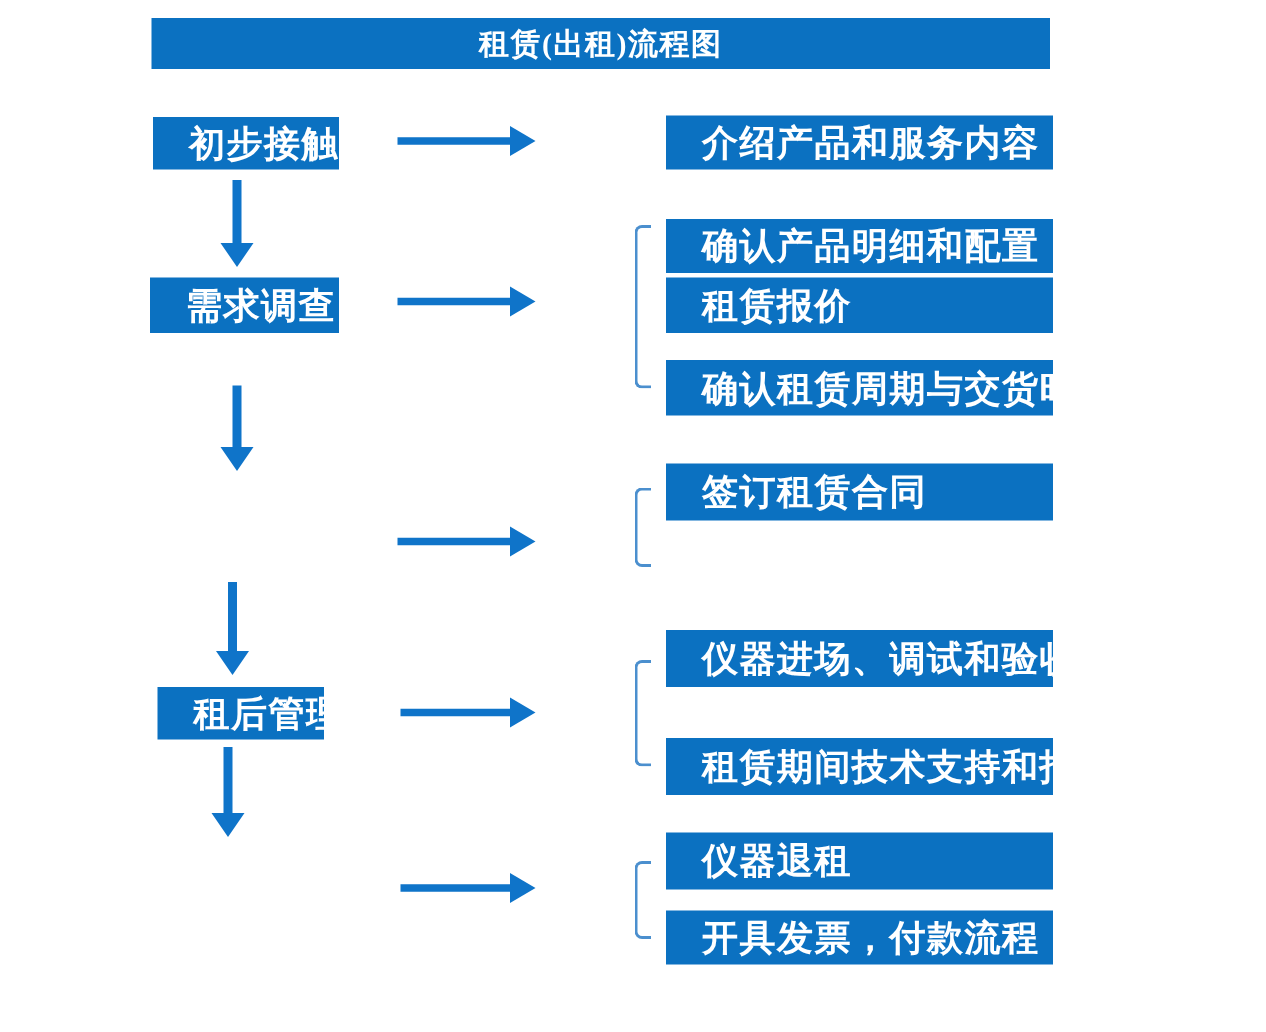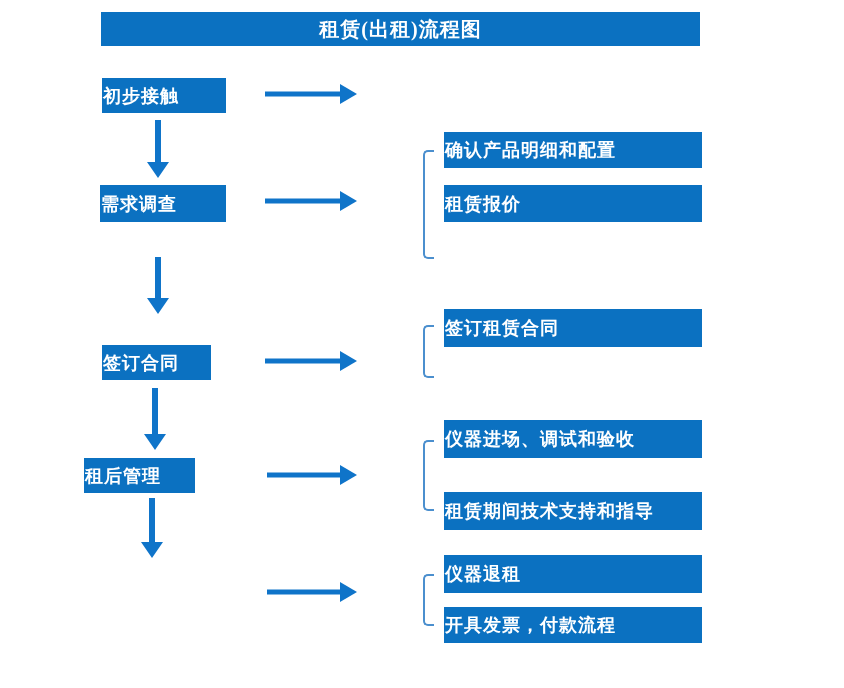--- a/index.html
+++ b/index.html
@@ -21,22 +21,22 @@
   .titlebar{
     position:absolute;left:101px;top:12px;width:599px;height:34px;
     background:var(--box);color:var(--text);
     display:flex;align-items:center;justify-content:center;
     font-size:20px;letter-spacing:1px;white-space:nowrap;
   }
   .box{
     position:absolute;
     background:var(--box);color:var(--text);
     display:flex;align-items:center;
-    font-size:18px;
-    padding-left:1px;box-sizing:border-box;
+    font-size:24px;
+    padding-left:24px;box-sizing:border-box;
     white-space:nowrap;
     letter-spacing:1px;
   }
   .h-arrow{position:absolute;height:20px;}
   .h-arrow .shaft{
     position:absolute;left:0;top:50%;transform:translateY(-50%);
     height:5px;width:calc(100% - 16px);background:var(--arrow);
   }
   .h-arrow .head{
     position:absolute;right:0;top:50%;transform:translateY(-50%);
@@ -68,22 +68,21 @@
 <body>
 
 <div class="canvas">
 
   <div class="titlebar">
     <span>租赁(出租)流程图</span>
   </div>
 
   <div class="box" style="left:102px;top:78px;width:124px;height:35px">初步接触</div>
   <div class="box" style="left:100px;top:185px;width:126px;height:37px">需求调查</div>
-  <div class="box" style="left:102px;top:345px;width:109px;height:35px">签订合同</div>
-  <div class="box" style="left:84px;top:458px;width:111px;height:35px">租后管理</div>
+  <div class="box" style="left:105px;top:458px;width:111px;height:35px">租后管理</div>
 
   <div class="v-arrow" style="left:147px;top:120px;height:58px">
     <div class="shaft"></div>
     <div class="head"></div>
   </div>
   <div class="v-arrow" style="left:147px;top:257px;height:57px">
     <div class="shaft"></div>
     <div class="head"></div>
   </div>
   <div class="v-arrow" style="left:144px;top:388px;height:62px">
@@ -114,21 +113,23 @@
   <div class="h-arrow" style="left:267px;top:582px;width:90px">
     <div class="shaft"></div>
     <div class="head"></div>
   </div>
 
   <div class="bracket" style="top:150px;height:109px"></div>
   <div class="bracket" style="top:325px;height:53px"></div>
   <div class="bracket" style="top:440px;height:71px"></div>
   <div class="bracket" style="top:574px;height:52px"></div>
 
-  <div class="box" style="left:444px;top:132px;width:258px;height:36px">确认产品明细和配置</div>
+  <div class="box" style="left:444px;top:77px;width:258px;height:36px">介绍产品和服务内容</div>
+  <div class="box" style="left:444px;top:146px;width:258px;height:36px">确认产品明细和配置</div>
   <div class="box" style="left:444px;top:185px;width:258px;height:37px">租赁报价</div>
+  <div class="box" style="left:444px;top:240px;width:258px;height:37px">确认租赁周期与交货时间</div>
   <div class="box" style="left:444px;top:309px;width:258px;height:38px">签订租赁合同</div>
   <div class="box" style="left:444px;top:492px;width:258px;height:38px">租赁期间技术支持和指导</div>
   <div class="box" style="left:444px;top:420px;width:258px;height:38px">仪器进场、调试和验收</div>
   <div class="box" style="left:444px;top:555px;width:258px;height:38px">仪器退租</div>
   <div class="box" style="left:444px;top:607px;width:258px;height:36px">开具发票，付款流程</div>
 
 </div>
 
 </body></html>

